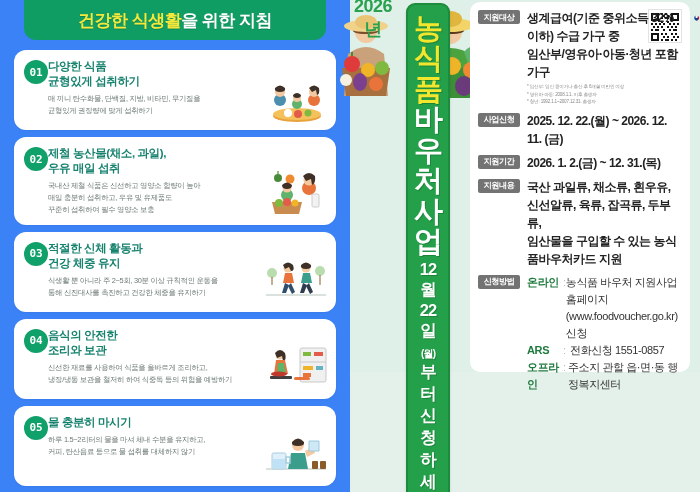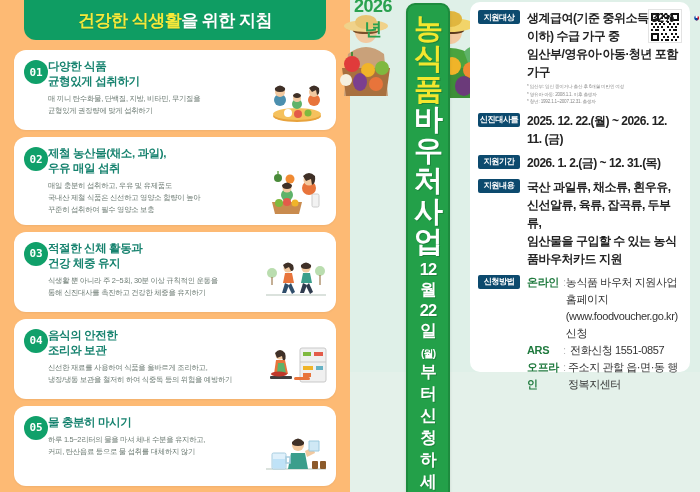--- a/index.html
+++ b/index.html
@@ -8,21 +8,21 @@
   body {
     font-family:"Liberation Sans","DejaVu Sans",sans-serif;
     background:#e4f1ea;
     position:relative;
   }
   .poster { position:relative; width:700px; height:492px; display:flex; }
 
   
   .left-panel {
     width:350px; height:492px;
-    background:#fdba74;
+    background:#3b82f6;
     padding:8px 14px 6px 14px;
     display:flex; flex-direction:column;
     position:relative;
   }
   .left-title-bar {
     background:#0f9d63;
     border-radius:0 0 12px 12px;
     margin:-8px 10px 10px 10px;
     height:40px;
     display:flex; align-items:center; justify-content:center;
@@ -121,21 +121,21 @@
     border-radius:10px;
     margin:2px 4px 0 6px;
     padding:7px 8px 8px 8px;
     flex:1;
     position:relative;
   }
   .info-row { display:flex; gap:7px; margin-bottom:6px; position:relative; }
   .info-row:last-child { margin-bottom:8px; }
   .info-label {
     min-width:42px; width:42px; height:14px;
-    background:#0c4a6e; color:#fff;
+    background:#737373; color:#fff;
     font-size:8.2px; font-weight:bold;
     display:flex; align-items:center; justify-content:center;
     border-radius:2px; letter-spacing:-0.5px;
     margin-top:1px;
   }
   .info-val { flex:1; }
   .info-val .main {
     font-size:12px; font-weight:bold; color:#222; line-height:1.5;
     letter-spacing:-0.5px;
   }
@@ -214,22 +214,22 @@
       </div>
 
       <div class="tip-card">
         <div class="tip-num">02</div>
         <div class="tip-body">
           <div class="tip-head">
             <div>제철 농산물(채소, 과일),</div>
             <div>우유 매일 섭취</div>
           </div>
           <div class="tip-desc">
+            <div>국내산 제철 식품은 신선하고 영양소 함량이 높아</div>
             <div>매일 충분히 섭취하고, 우유 및 유제품도</div>
-            <div>국내산 제철 식품은 신선하고 영양소 함량이 높아</div>
             <div>꾸준히 섭취하여 필수 영양소 보충</div>
           </div>
         </div>
         <div class="tip-ill">
           <svg width="64" height="50" viewBox="0 0 64 50">
             <circle cx="14" cy="10" r="4" fill="#4a8b3a"></circle>
               <path d="M14 6v-3" stroke="#6aa84f" stroke-width="1.5"></path>
             <circle cx="26" cy="11" r="4.5" fill="#f08a32"></circle>
             <circle cx="45" cy="20" r="7" fill="#e8743b"></circle>
               <circle cx="45" cy="12" r="5.5" fill="#f2c9a0"></circle>
@@ -508,21 +508,21 @@
           <div class="main">임산부/영유아·아동·청년 포함가구</div>
           <div class="info-notes">
             <div>* 임산부: 임신 중이거나 출산 후 6개월 미만인 여성</div>
             <div>* 영유아·아동: 2008.1.1. 이후 출생자</div>
             <div>* 청년: 1992.1.1~2007.12.31. 출생자</div>
           </div>
         </div>
       </div>
 
       <div class="info-row">
-        <div class="info-label">신진대사를</div>
+        <div class="info-label">사업신청</div>
         <div class="info-val">
           <div class="main">2025. 12. 22.(월) ~ 2026. 12. 11. (금)</div>
         </div>
       </div>
 
       <div class="info-row">
         <div class="info-label">지원기간</div>
         <div class="info-val">
           <div class="main">2026. 1. 2.(금) ~ 12. 31.(목)</div>
         </div>

